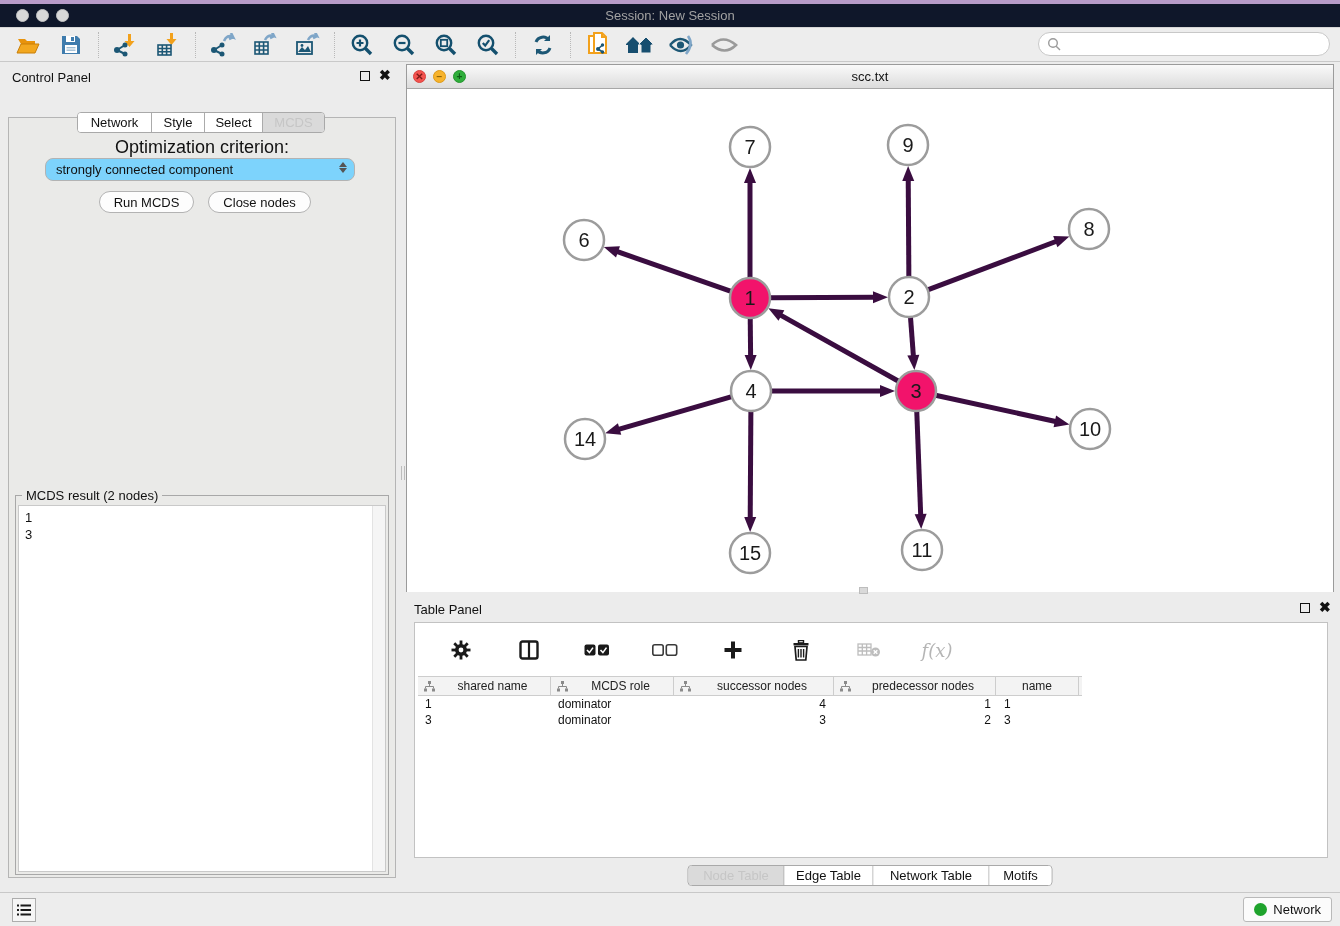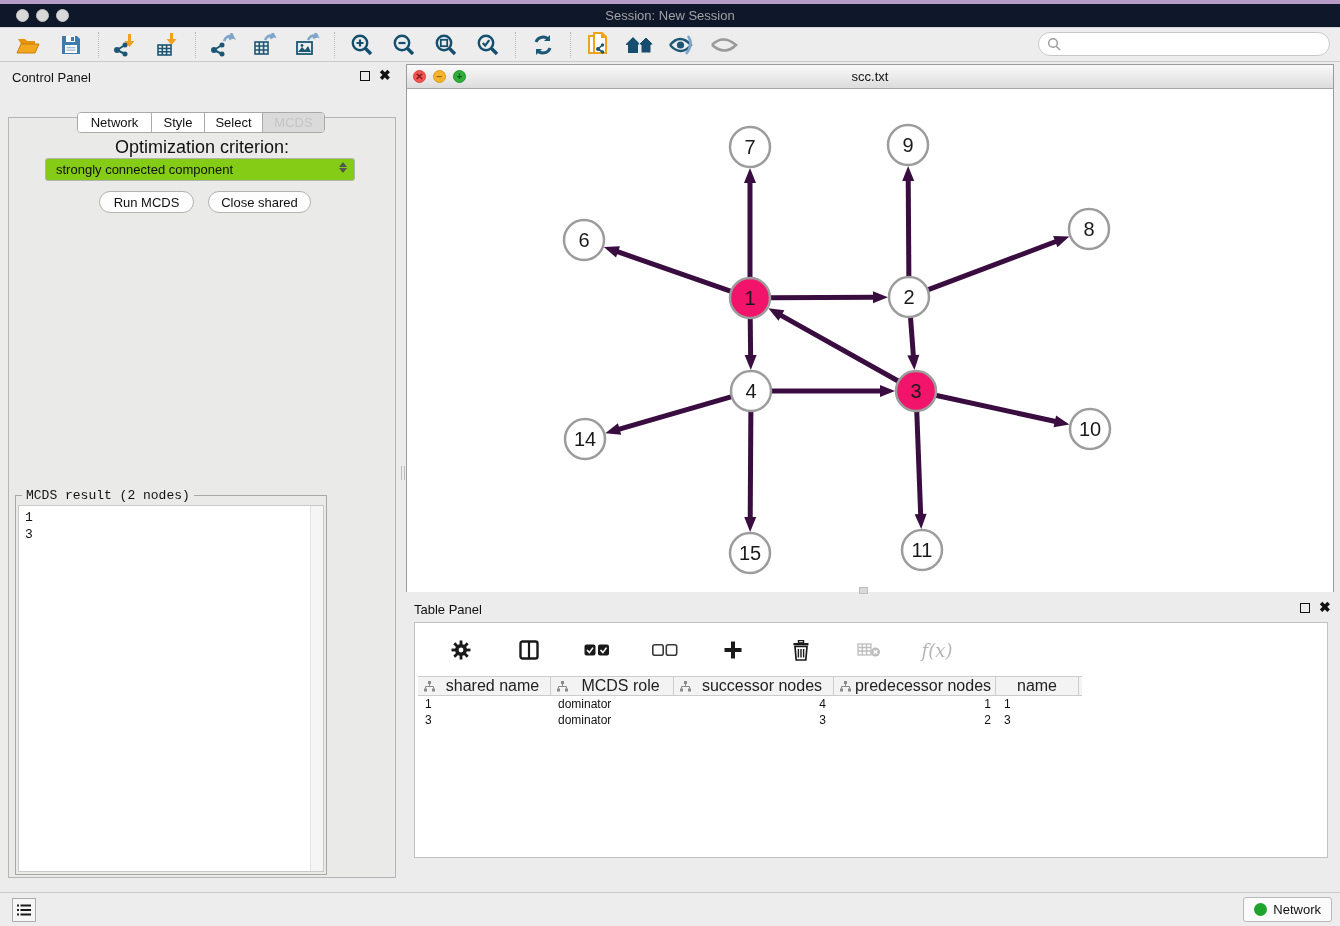--- a/index.html
+++ b/index.html
@@ -25,48 +25,48 @@
   .panel-title { position:absolute; left:8px; top:8px; font-size:13px; color:#111; }
   .mini-float { position:absolute; top:9px; width:10px; height:10px; border:1.6px solid #111; background:transparent; }
   .mini-close { position:absolute; top:5px; font-size:14px; font-weight:bold; color:#111; line-height:16px; }
   .seg-tabs { position:absolute; display:flex; height:21px; border:1px solid #A9A9A9; border-radius:4px; overflow:hidden; background:#FFF; z-index:3; }
   .seg { display:flex; align-items:center; justify-content:center; font-size:13px; color:#111; background:#FFF; border-right:1px solid #ABABAB; padding:0 2px; }
   .seg:last-child { border-right:none; }
   .seg.sel { background:#DADADA; color:#C6C6C6; }
   .cp-tabs { left:73px; top:50px; }
   .cp-body { position:absolute; left:4px; top:55px; width:388px; height:761px; background:#EAEAE8; border:1px solid #B5B5B5; }
   .opt-label { position:absolute; left:0; top:19px; width:100%; text-align:center; font-size:18px; }
-  .combo { position:absolute; left:36px; top:40px; width:310px; height:23px; background:#84cc16; border:1px solid #B3B3B3; border-radius:3px; display:flex; align-items:center; padding:0 22px 0 10px; font-size:13px; }
+  .combo { position:absolute; left:36px; top:40px; width:310px; height:23px; background:#7dd3fc; border:1px solid #B3B3B3; border-radius:8px; display:flex; align-items:center; padding:0 22px 0 10px; font-size:13px; }
   .combo .stepper { position:absolute; right:7px; top:3px; display:flex; flex-direction:column; align-items:center; gap:1px; }
   .combo .stepper i { width:0; height:0; border-left:4px solid transparent; border-right:4px solid transparent; }
   .combo .stepper .up { border-bottom:5px solid #555; }
   .combo .stepper .dn { border-top:5px solid #555; }
   .cp-btn { position:absolute; top:73px; height:22px; background:#FDFDFD; border:1px solid #B3B3B3; border-radius:11px; font-size:13px; display:flex; align-items:center; justify-content:center; }
-  .fieldset { position:absolute; left:6px; top:377px; width:312px; height:380px; border:1px solid #A8A8A8;font-family:Liberation Mono, monospace; }
+  .fieldset { position:absolute; left:6px; top:377px; width:374px; height:380px; border:1px solid #A8A8A8; }
   .fieldset .legend { position:absolute; left:6px; top:-8px; background:#EAEAE8; padding:0 4px; font-size:13px; }
   .result-area { position:absolute; left:2px; top:9px; right:2px; bottom:2px; background:#FFF; border:1px solid #C9C9C9; }
   .result-text { position:absolute; left:6px; top:3px; white-space:pre; font-size:13px; line-height:17px; color:#111; }
   .result-scroll { position:absolute; right:0; top:0; width:13px; height:100%; background:#F5F5F5; border-left:1px solid #E3E3E3; }
 
   
   .netwin { position:absolute; left:406px; top:64px; width:928px; height:528px; border:1px solid #9B9B9B; background:#FFF; }
   .netwin .bar { position:absolute; left:0; top:0; width:100%; height:24px; background:linear-gradient(#FAFAFA,#DCDCDC); border-bottom:1px solid #A7A7A7; }
   .light { position:absolute; top:5px; width:13px; height:13px; border-radius:50%; display:flex; align-items:center; justify-content:center; font-size:10px; font-weight:bold; line-height:12px; }
   .net-title { position:absolute; top:4px; left:0; width:100%; text-align:center; font-size:13px; color:#111; }
   .net-canvas { position:absolute; left:0; top:24px; width:926px; height:503px; background:#FFF; }
   .net-grip { position:absolute; left:452px; bottom:-3px; width:9px; height:7px; background:#D9D9D9; border:1px solid #BDBDBD; }
 
   
   .tpanel { position:absolute; left:406px; top:594px; width:928px; height:296px; }
   .tp-body { position:absolute; left:8px; top:28px; width:914px; height:236px; background:#FFF; border:1px solid #C2C2C2; }
   .tp-toolbar { position:absolute; left:0; top:8px; height:38px; display:flex; align-items:center; padding-left:12px; }
   .tp-btn { width:30px; height:28px; margin:0 19px; display:flex; align-items:center; justify-content:center; }
   .fx { font-family:"DejaVu Serif", serif; font-style:italic; font-size:18px; color:#B5B5B5; }
   .grid-head { position:absolute; left:3px; top:53px; width:664px; height:20px; display:grid; grid-template-columns:133px 123px 160px 162px 83px; background:#F3F3F3; border-top:1px solid #CDCDCD; border-bottom:1px solid #CDCDCD; }
-  .gh-cell { display:flex; align-items:center; border-right:1px solid #CDCDCD; font-size:16px; color:#222; position:relative; }
+  .gh-cell { display:flex; align-items:center; border-right:1px solid #CDCDCD; font-size:12px; color:#222; position:relative; }
   .gh-cell .lbl { margin:0 auto; }
   .gh-cell .tree { margin-left:6px; }
   .grid-rows { position:absolute; left:3px; top:73px; width:664px; }
   .grow { display:grid; grid-template-columns:133px 123px 160px 162px 83px; height:16px; font-size:12px; align-items:center; }
   .grow div:nth-child(1){ padding-left:7px; }
   .grow div:nth-child(2){ padding-left:7px; }
   .grow div:nth-child(3){ text-align:right; padding-right:8px; }
   .grow div:nth-child(4){ text-align:right; padding-right:5px; }
   .grow div:nth-child(5){ padding-left:8px; }
   .tp-tabs { left:50%; transform:translateX(-50%); top:271px; }
@@ -246,21 +246,21 @@
   <div class="cp-body">
     <div class="opt-label">Optimization criterion:</div>
     <div class="combo">
       <span>strongly connected component</span>
       <span class="stepper">
           <i class="up"></i>
           <i class="dn"></i>
         </span>
     </div>
     <div class="cp-btn" style="left:90px; width:95px">Run MCDS</div>
-    <div class="cp-btn" style="left:199px; width:103px">Close shared</div>
+    <div class="cp-btn" style="left:199px; width:103px">Close nodes</div>
     <div class="fieldset">
       <span class="legend">MCDS result (2 nodes)</span>
       <div class="result-area">
         <div class="result-text">1
 3</div>
         <div class="result-scroll"></div>
       </div>
     </div>
   </div>
 </div>
@@ -487,20 +487,26 @@
         </div>
         <div class="grow">
           <div>3</div>
           <div>dominator</div>
           <div>3</div>
           <div>2</div>
           <div>3</div>
         </div>
       </div>
   </div>
+  <div class="seg-tabs tp-tabs" style="position:absolute">
+    <div class="seg sel" style="width:96px">Node Table</div>
+    <div class="seg" style="width:89px">Edge Table</div>
+    <div class="seg" style="width:116px">Network Table</div>
+    <div class="seg" style="width:62px">Motifs</div>
+  </div>
 </div>
 
 <div class="statusbar">
   <div class="list-btn">
     <svg width="14" height="12" viewBox="0 0 14 12">
       <g fill="#1A1A1A">
           <rect x="0" y="0.5" width="2" height="2"></rect>
           <rect x="3.5" y="0.5" width="10.5" height="2"></rect>
           <rect x="0" y="5" width="2" height="2"></rect>
           <rect x="3.5" y="5" width="10.5" height="2"></rect>

